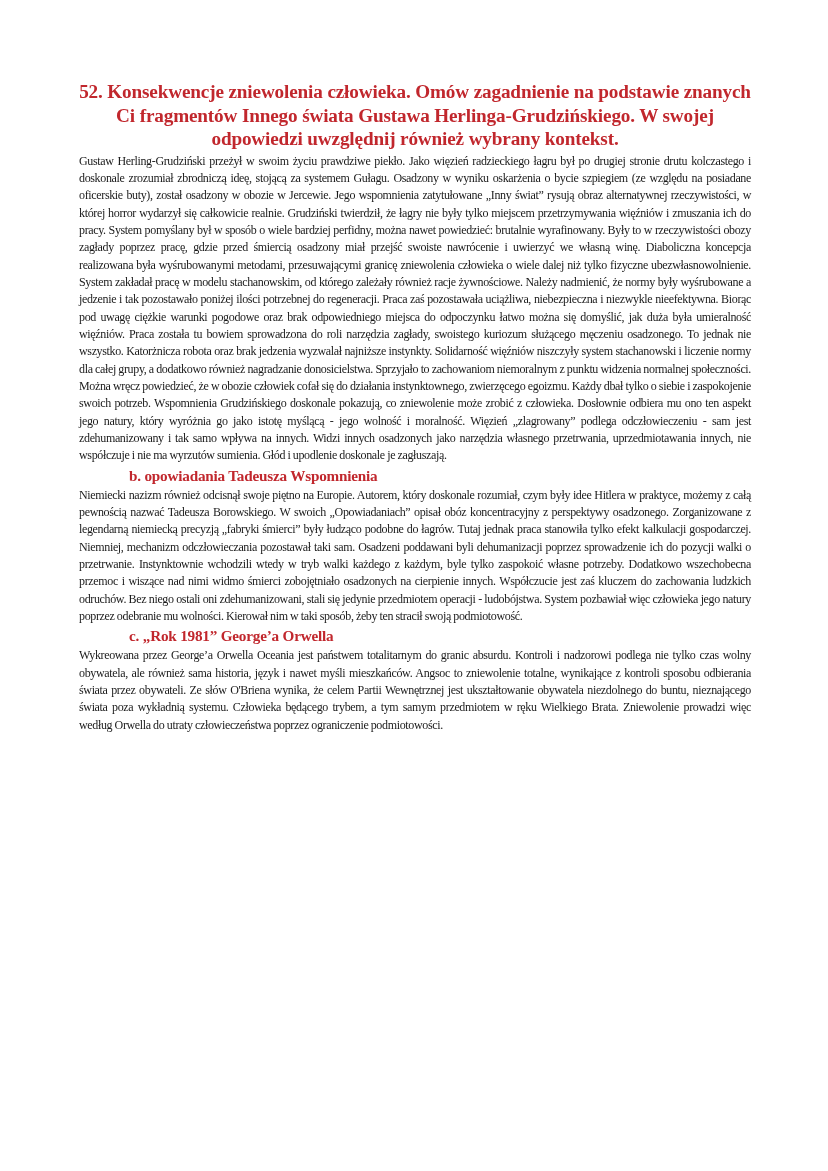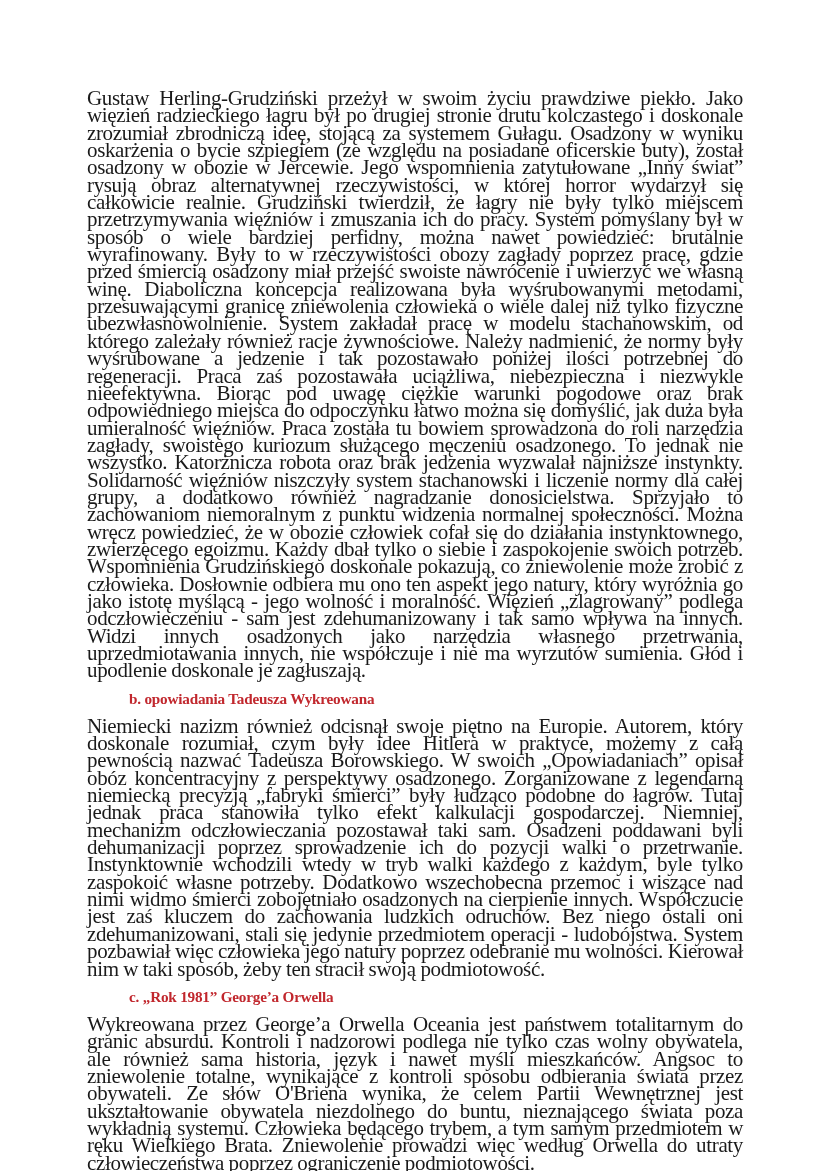--- a/index.html
+++ b/index.html
@@ -13,35 +13,36 @@
     color: #c1272d; font-weight: bold; text-align: center;
     font-size: 19.2px; line-height: 23.5px; margin: 0;
     letter-spacing: -0.15px;
   }
   .section-heading {
     color: #c1272d; font-weight: bold; font-size: 15.2px;
     line-height: 18px; margin: 0; padding-left: 52px;
     letter-spacing: -0.2px;
   }
   .para {
-    font-size: 21px; line-height: 17.35px; margin: 10px;
+    font-size: 12px; line-height: 17.35px; margin: 2px;
     text-align: justify; letter-spacing: -0.35px; word-spacing: -0.3px;
   }
 </style>
 </head>
 <body>
 
 <div class="page">
+  <h1 class="title">52. Konsekwencje zniewolenia człowieka. Omów zagadnienie na podstawie znanych Ci fragmentów Innego świata Gustawa Herlinga-Grudzińskiego. W swojej odpowiedzi uwzględnij również wybrany kontekst.</h1>
 
   <section>
     <p class="para">Gustaw Herling-Grudziński przeżył w swoim życiu prawdziwe piekło. Jako więzień radzieckiego łagru był po drugiej stronie drutu kolczastego i doskonale zrozumiał zbrodniczą ideę, stojącą za systemem Gułagu. Osadzony w wyniku oskarżenia o bycie szpiegiem (ze względu na posiadane oficerskie buty), został osadzony w obozie w Jercewie. Jego wspomnienia zatytułowane „Inny świat” rysują obraz alternatywnej rzeczywistości, w której horror wydarzył się całkowicie realnie. Grudziński twierdził, że łagry nie były tylko miejscem przetrzymywania więźniów i zmuszania ich do pracy. System pomyślany był w sposób o wiele bardziej perfidny, można nawet powiedzieć: brutalnie wyrafinowany. Były to w rzeczywistości obozy zagłady poprzez pracę, gdzie przed śmiercią osadzony miał przejść swoiste nawrócenie i uwierzyć we własną winę. Diaboliczna koncepcja realizowana była wyśrubowanymi metodami, przesuwającymi granicę zniewolenia człowieka o wiele dalej niż tylko fizyczne ubezwłasnowolnienie. System zakładał pracę w modelu stachanowskim, od którego zależały również racje żywnościowe. Należy nadmienić, że normy były wyśrubowane a jedzenie i tak pozostawało poniżej ilości potrzebnej do regeneracji. Praca zaś pozostawała uciążliwa, niebezpieczna i niezwykle nieefektywna. Biorąc pod uwagę ciężkie warunki pogodowe oraz brak odpowiedniego miejsca do odpoczynku łatwo można się domyślić, jak duża była umieralność więźniów. Praca została tu bowiem sprowadzona do roli narzędzia zagłady, swoistego kuriozum służącego męczeniu osadzonego. To jednak nie wszystko. Katorżnicza robota oraz brak jedzenia wyzwalał najniższe instynkty. Solidarność więźniów niszczyły system stachanowski i liczenie normy dla całej grupy, a dodatkowo również nagradzanie donosicielstwa. Sprzyjało to zachowaniom niemoralnym z punktu widzenia normalnej społeczności. Można wręcz powiedzieć, że w obozie człowiek cofał się do działania instynktownego, zwierzęcego egoizmu. Każdy dbał tylko o siebie i zaspokojenie swoich potrzeb. Wspomnienia Grudzińskiego doskonale pokazują, co zniewolenie może zrobić z człowieka. Dosłownie odbiera mu ono ten aspekt jego natury, który wyróżnia go jako istotę myślącą - jego wolność i moralność. Więzień „zlagrowany” podlega odczłowieczeniu - sam jest zdehumanizowany i tak samo wpływa na innych. Widzi innych osadzonych jako narzędzia własnego przetrwania, uprzedmiotawania innych, nie współczuje i nie ma wyrzutów sumienia. Głód i upodlenie doskonale je zagłuszają.</p>
   </section>
 
   <section>
-    <h2 class="section-heading">b. opowiadania Tadeusza Wykreowana</h2>
+    <h2 class="section-heading">b. opowiadania Tadeusza Wspomnienia</h2>
     <p class="para">Niemiecki nazizm również odcisnął swoje piętno na Europie. Autorem, który doskonale rozumiał, czym były idee Hitlera w praktyce, możemy z całą pewnością nazwać Tadeusza Borowskiego. W swoich „Opowiadaniach” opisał obóz koncentracyjny z perspektywy osadzonego. Zorganizowane z legendarną niemiecką precyzją „fabryki śmierci” były łudząco podobne do łagrów. Tutaj jednak praca stanowiła tylko efekt kalkulacji gospodarczej. Niemniej, mechanizm odczłowieczania pozostawał taki sam. Osadzeni poddawani byli dehumanizacji poprzez sprowadzenie ich do pozycji walki o przetrwanie. Instynktownie wchodzili wtedy w tryb walki każdego z każdym, byle tylko zaspokoić własne potrzeby. Dodatkowo wszechobecna przemoc i wiszące nad nimi widmo śmierci zobojętniało osadzonych na cierpienie innych. Współczucie jest zaś kluczem do zachowania ludzkich odruchów. Bez niego ostali oni zdehumanizowani, stali się jedynie przedmiotem operacji - ludobójstwa. System pozbawiał więc człowieka jego natury poprzez odebranie mu wolności. Kierował nim w taki sposób, żeby ten stracił swoją podmiotowość.</p>
   </section>
 
   <section>
     <h2 class="section-heading">c. „Rok 1981” George’a Orwella</h2>
     <p class="para">Wykreowana przez George’a Orwella Oceania jest państwem totalitarnym do granic absurdu. Kontroli i nadzorowi podlega nie tylko czas wolny obywatela, ale również sama historia, język i nawet myśli mieszkańców. Angsoc to zniewolenie totalne, wynikające z kontroli sposobu odbierania świata przez obywateli. Ze słów O'Briena wynika, że celem Partii Wewnętrznej jest ukształtowanie obywatela niezdolnego do buntu, nieznającego świata poza wykładnią systemu. Człowieka będącego trybem, a tym samym przedmiotem w ręku Wielkiego Brata. Zniewolenie prowadzi więc według Orwella do utraty człowieczeństwa poprzez ograniczenie podmiotowości.</p>
   </section>
 </div>
 
 </body></html>

